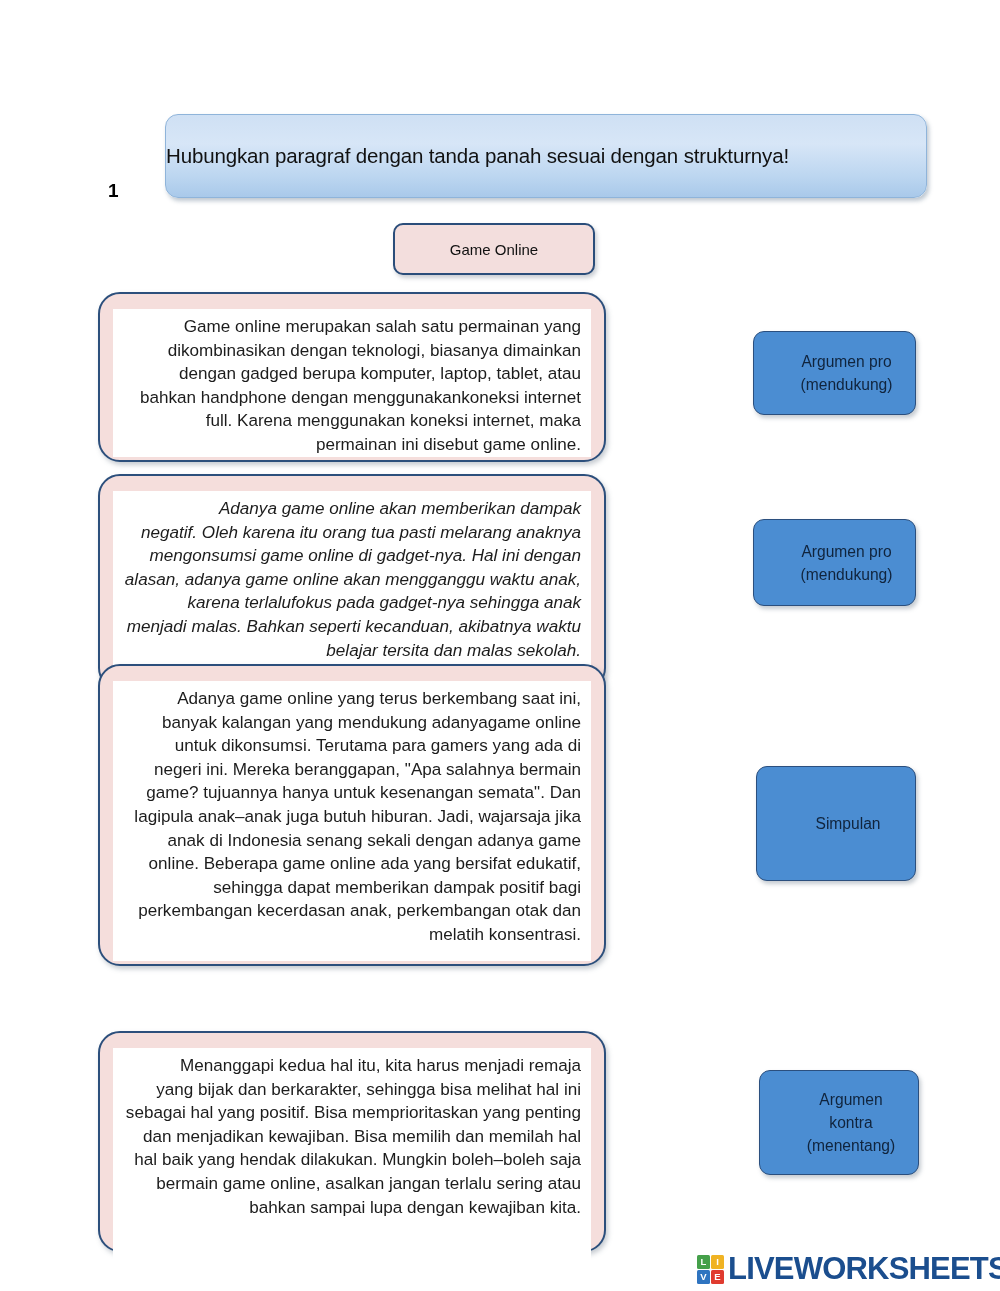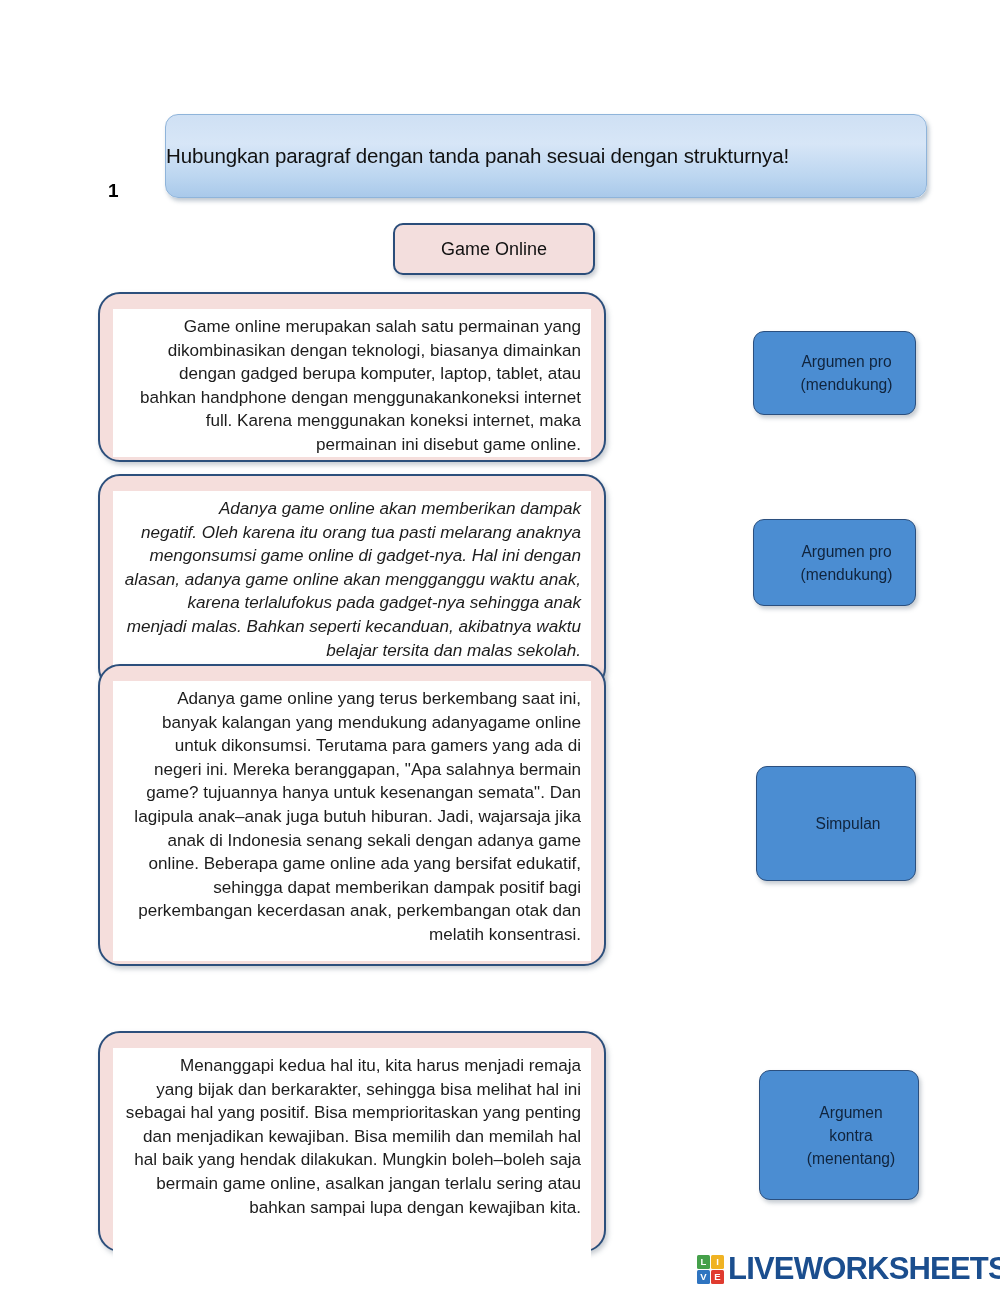--- a/index.html
+++ b/index.html
@@ -57,21 +57,21 @@
     box-sizing: border-box;
     border: 2.2px solid #2a4d7a;
     border-radius: 10px;
     background: #f3dedd;
     box-shadow: 2px 3px 4px rgba(120,130,145,0.4);
     display: flex;
     align-items: center;
     justify-content: center;
   }
   .title-box-text {
-    font-size: 18px;
+    font-size: 15px;
     color: #111111;
     text-align: right;
   }
 
   
   .para-card {
     position: absolute;
     left: 98px;
     box-sizing: border-box;
     border: 2.6px solid #2c4f7c;
@@ -122,21 +122,21 @@
     justify-content: center;
     font-size: 15.6px;
     color: #10243d;
     line-height: 23px;
     text-align: center;
     padding-left: 24px;
   }
   #label-1 { left: 753px; top: 331px;  width: 163px; height: 84px; }
   #label-2 { left: 753px; top: 519px;  width: 163px; height: 87px; }
   #label-3 { left: 756px; top: 766px;  width: 160px; height: 115px; }
-  #label-4 { left: 759px; top: 1070px; width: 160px; height: 130px; }
+  #label-4 { left: 759px; top: 1070px; width: 160px; height: 105px; }
 
   
   .lw-logo {
     position: absolute;
     left: 697px;
     top: 1251px;
     display: flex;
     align-items: center;
   }
   .lw-grid {

